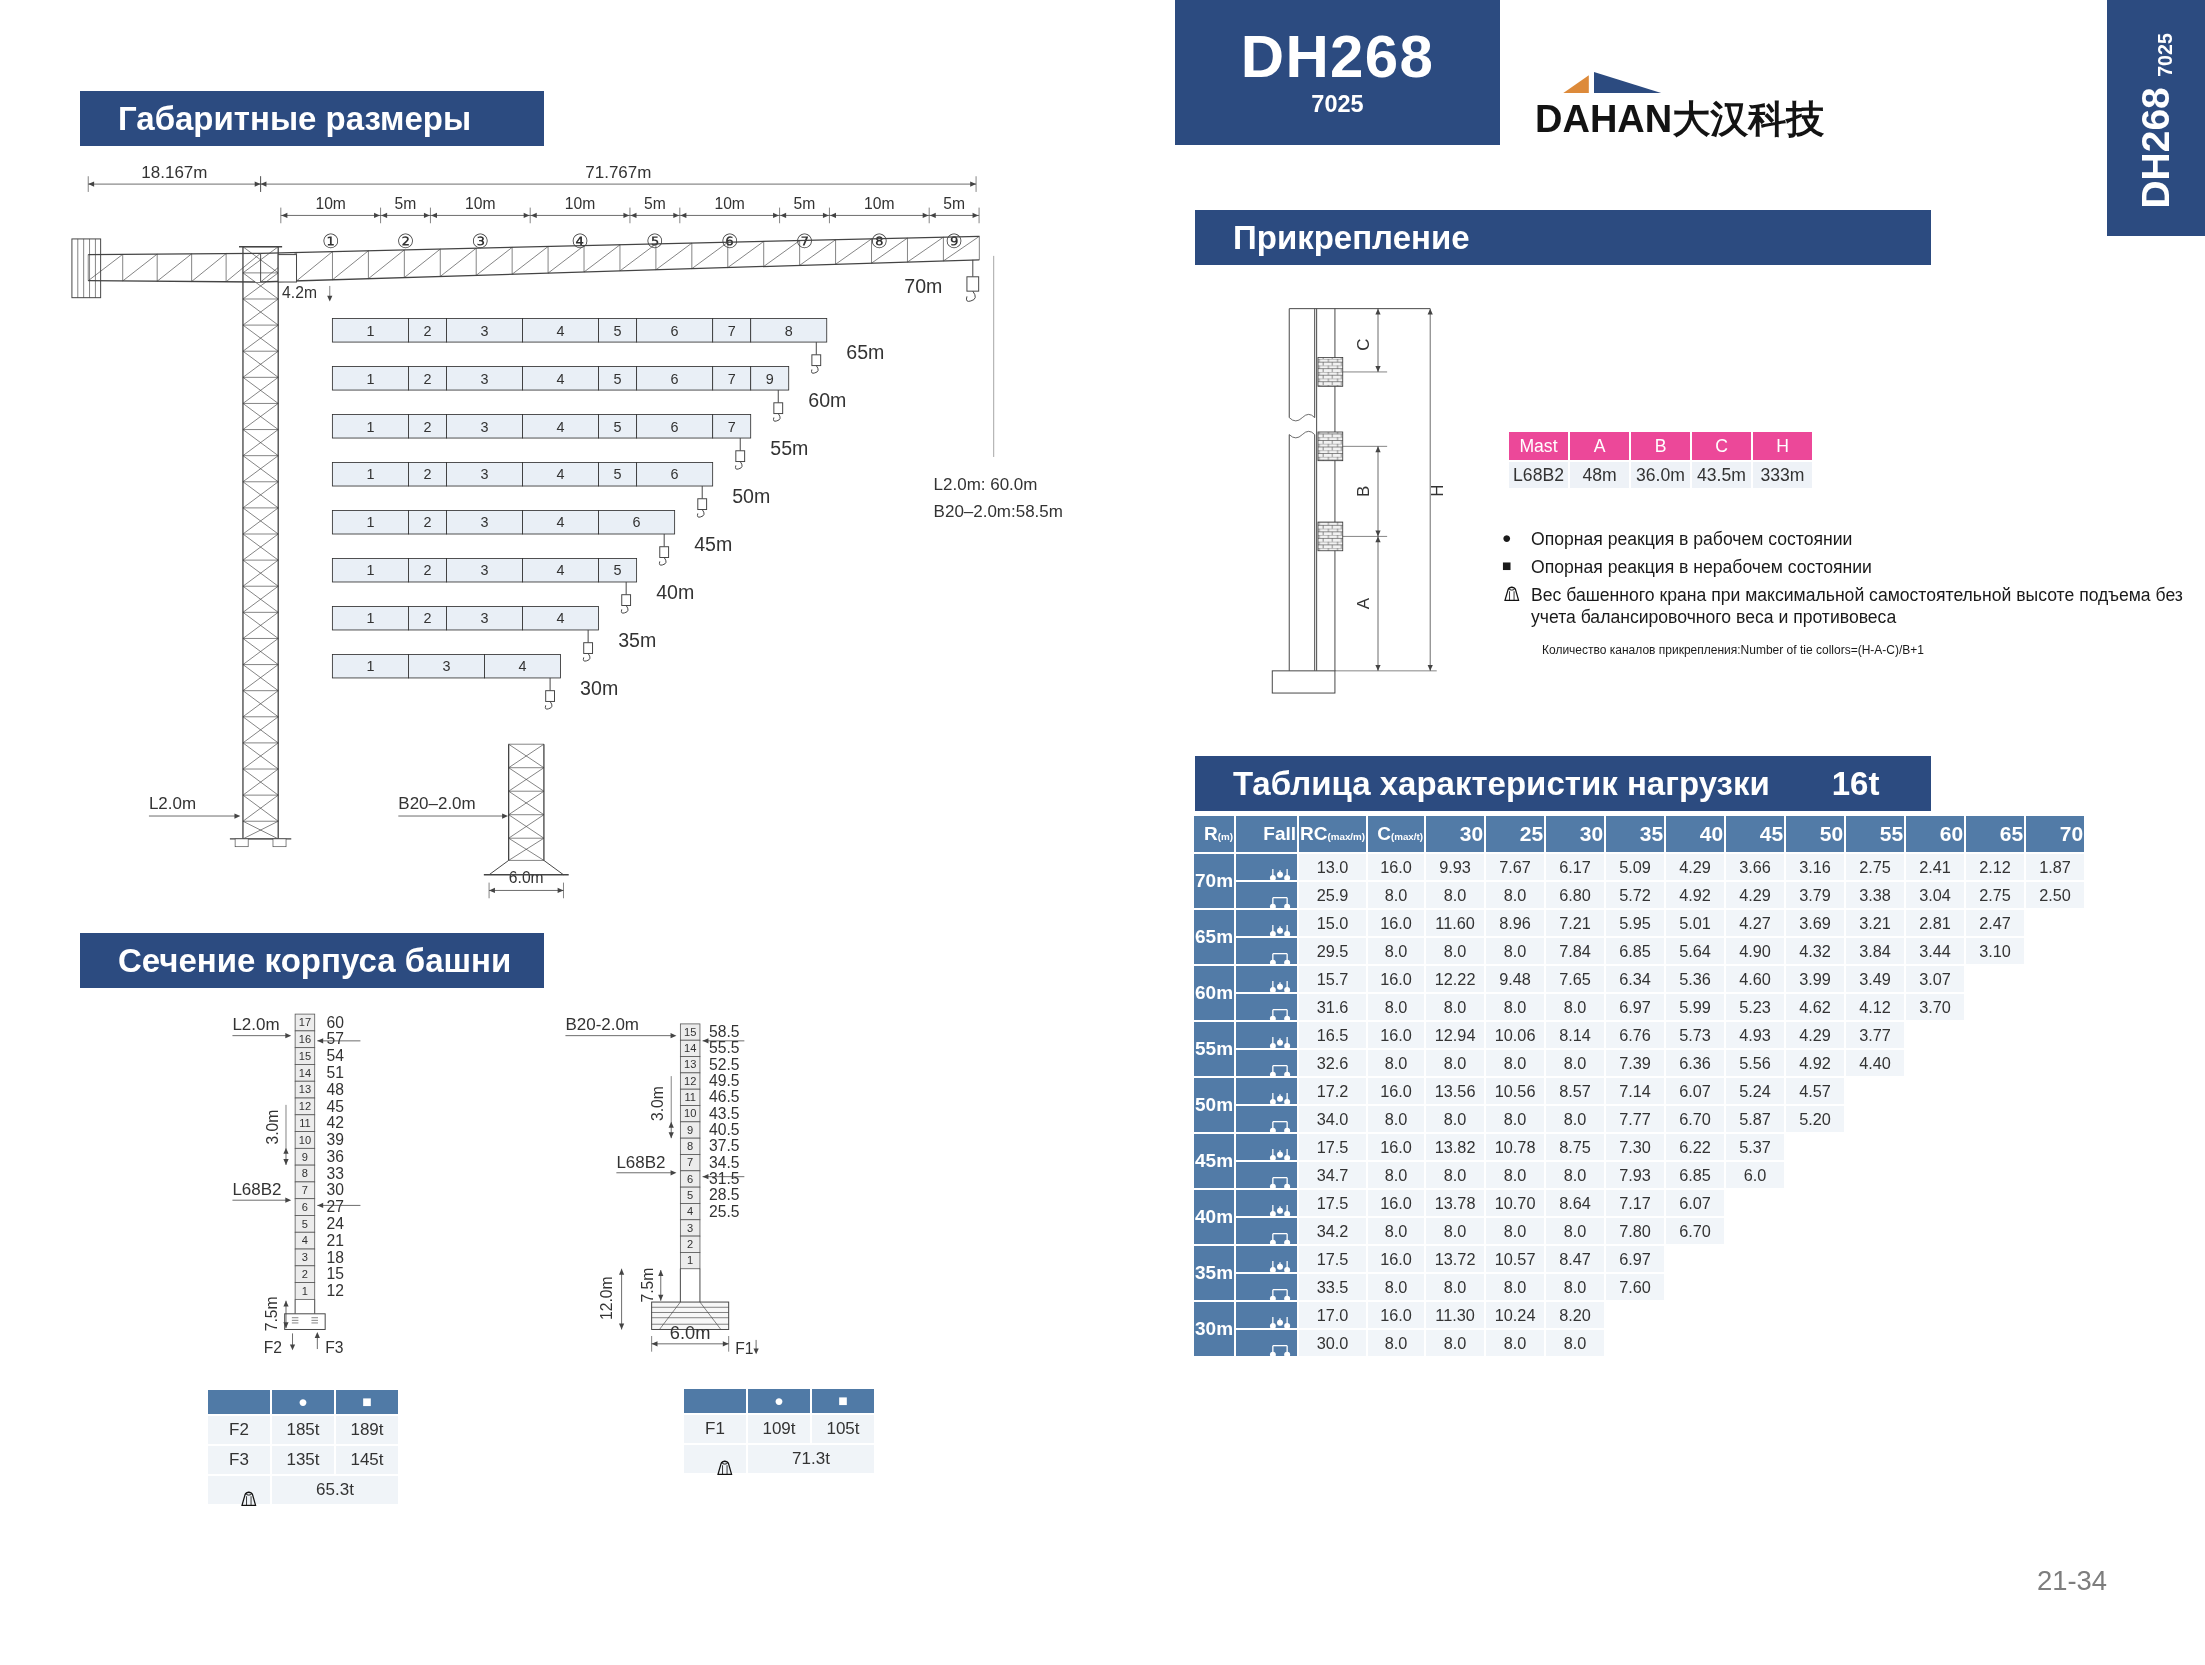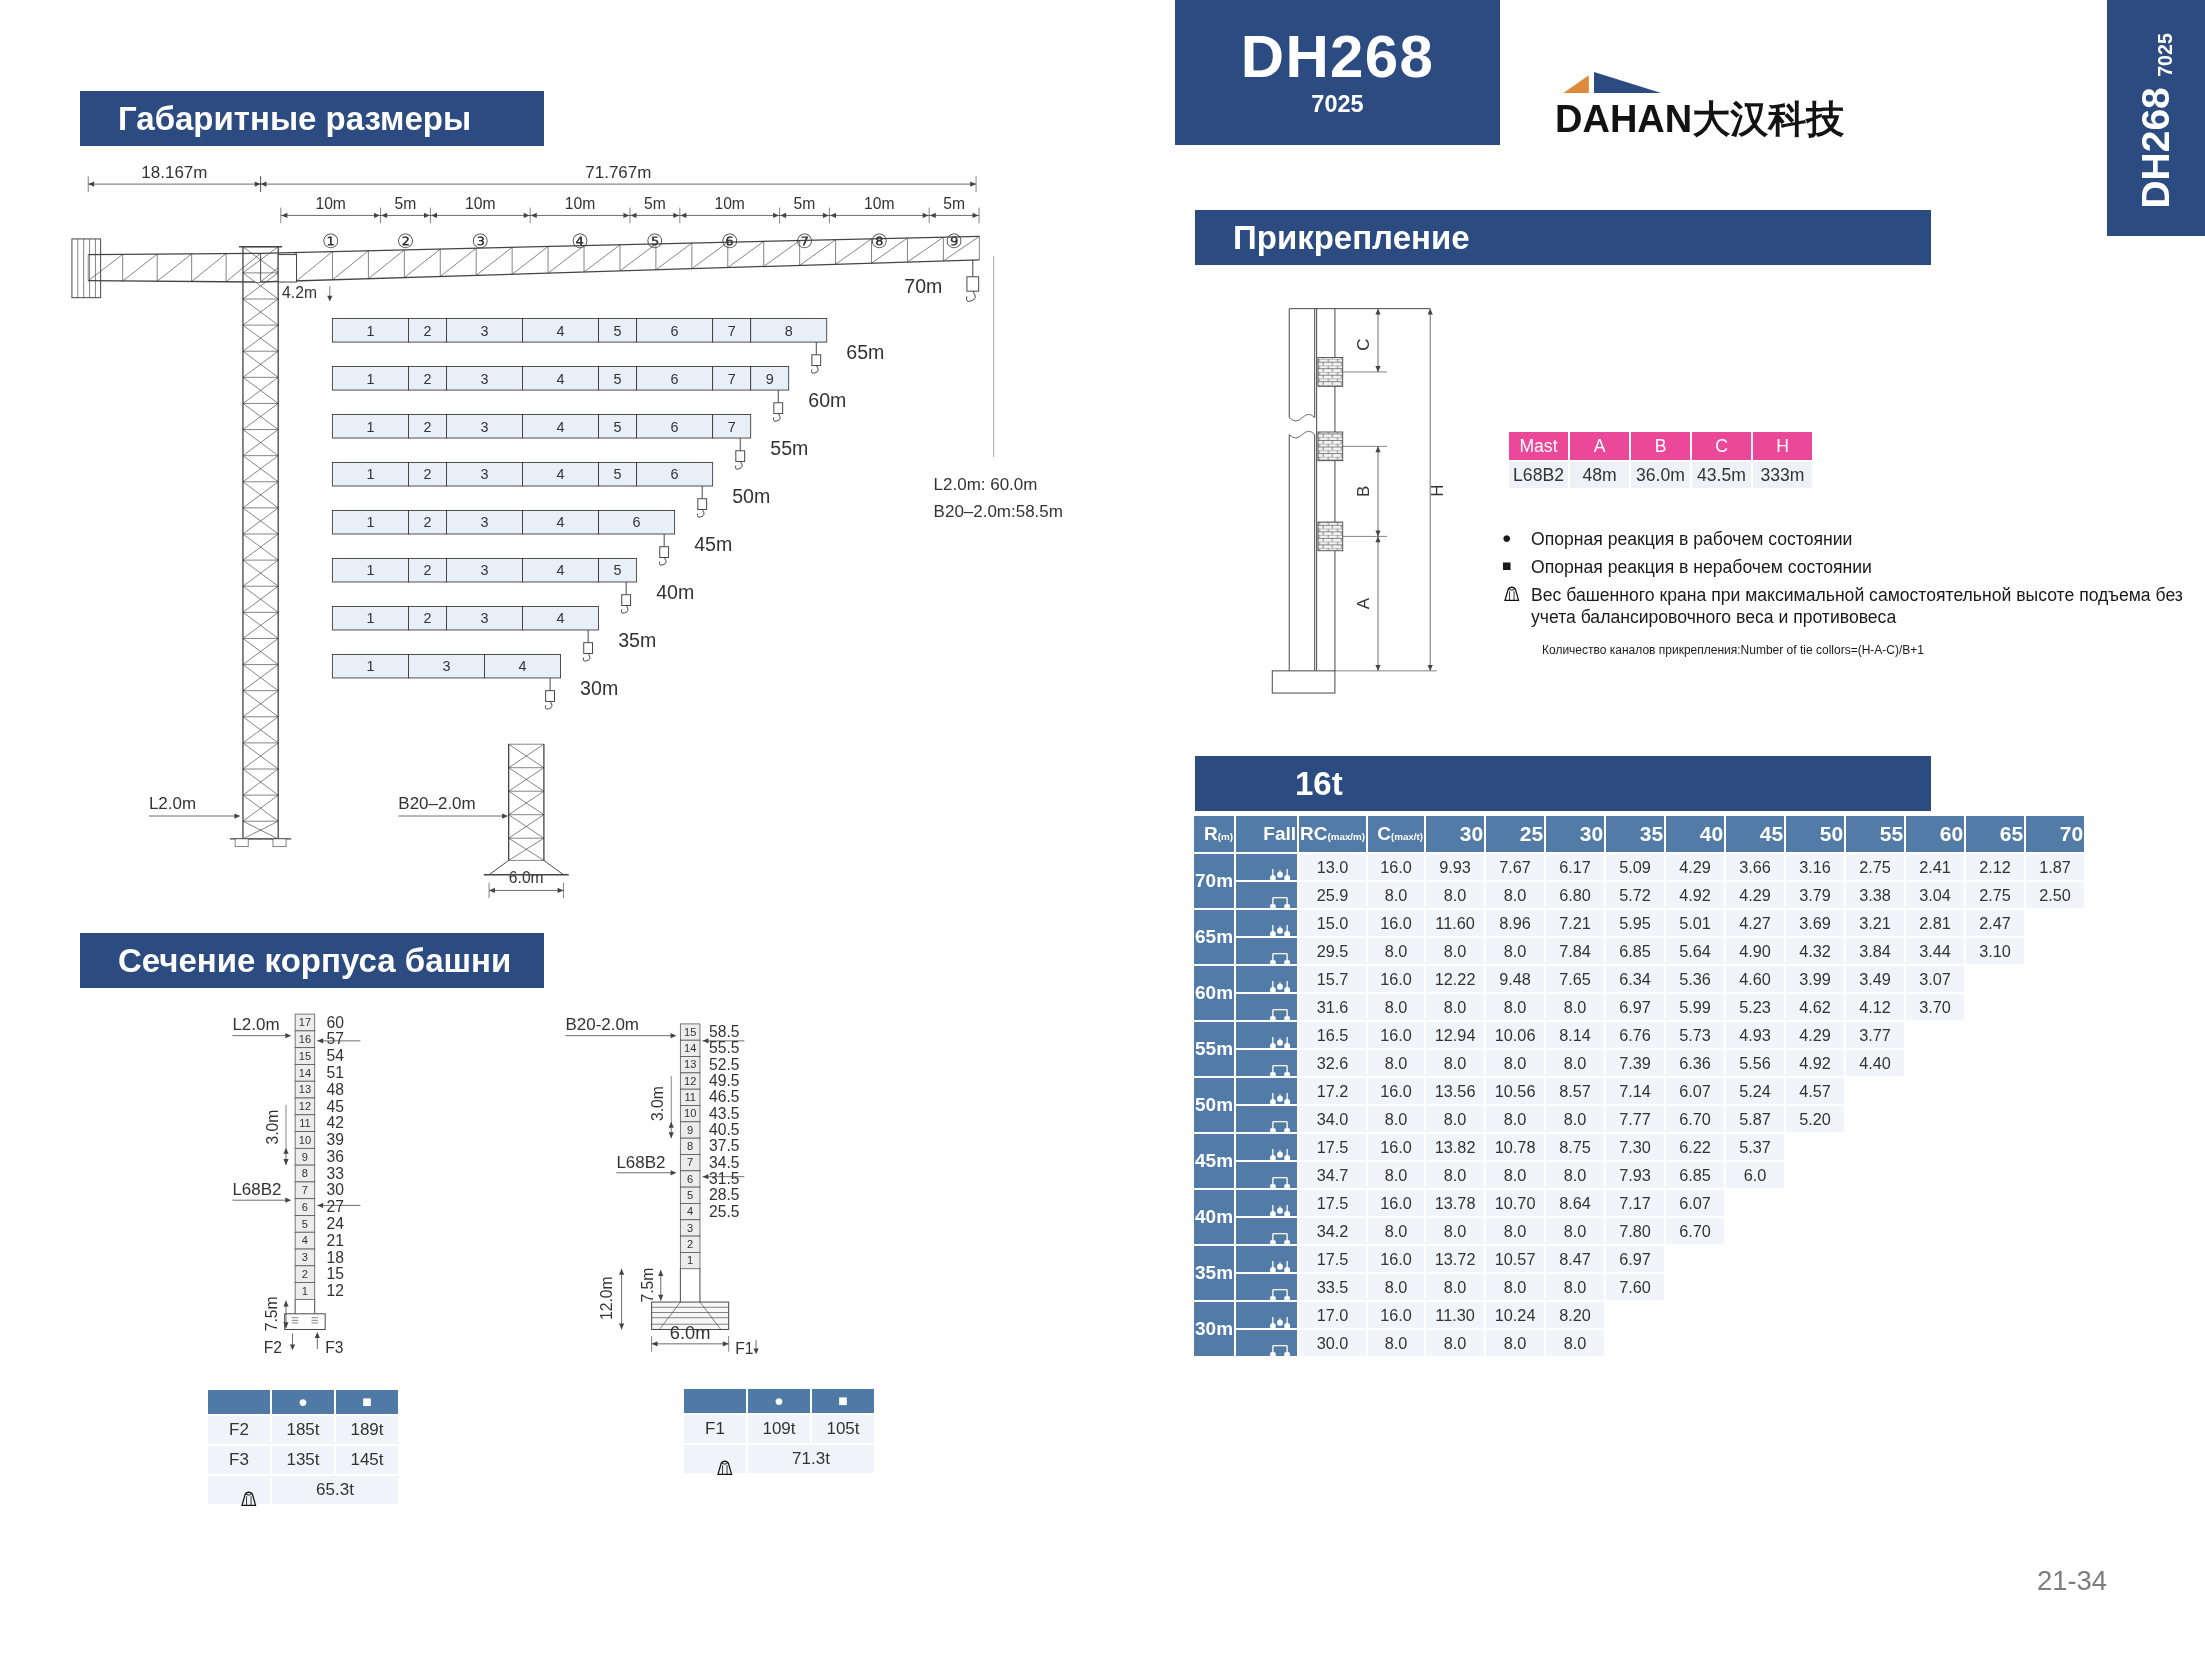--- a/index.html
+++ b/index.html
@@ -18,21 +18,21 @@
   .mid{text-anchor:middle}
   #svgA{left:0;top:0;width:1110px;height:927px;}
   #svgB{left:0;top:927px;width:1110px;height:739px;}
   #svgC{left:1254px;top:274px;width:248px;height:470px;}
   
   #modelBox{position:absolute;left:1175px;top:0;width:325px;height:145px;background:#2c4b80;color:#fff;text-align:center;}
   .mtitle{font-size:60px;font-weight:bold;margin-top:22px;letter-spacing:1.3px;}
   .msub{font-size:23.5px;font-weight:bold;margin-top:0px;}
   #logo{position:absolute;left:1535px;top:69px;width:307px;height:65px;}
   #logoTri{left:14.4px;top:2.6px;width:137px;height:21px;}
-  #logoText{position:absolute;left:0;top:25px;font-size:38px;font-weight:900;color:#131313;white-space:nowrap;margin-left:20px;}
+  #logoText{position:absolute;left:0;top:25px;font-size:38px;font-weight:900;color:#131313;white-space:nowrap;}
   #vtab{position:absolute;left:2107px;top:0;width:98px;height:236px;background:#2c4b80;}
   #vtabInner{position:absolute;left:0;top:0;width:236px;height:98px;transform:rotate(-90deg) translate(-236px,0);
              transform-origin:0 0;display:flex;align-items:center;padding-left:27.4px;box-sizing:border-box;color:#fff;}
   .vt1{font-size:39px;font-weight:bold;}
   .vt2{font-size:19.6px;font-weight:bold;margin-left:10.4px;margin-top:19.6px;}
   
   table{border-collapse:separate;border-spacing:2px;}
   .mini{position:absolute;font-size:17px;color:#333;text-align:center;}
   #miniL{left:206px;top:1388px}
   #miniR{left:682px;top:1387px}
@@ -786,20 +786,21 @@
             <line x1="16" y1="20" x2="16" y2="8" stroke="#111" stroke-width="1.1"></line>
             <ellipse cx="13" cy="4.5" rx="3.5" ry="2" fill="none" stroke="#111" stroke-width="1.3"></ellipse>
           </svg>
         </span>
         <span class="ltx">Вес башенного крана при максимальной самостоятельной высоте подъема без учета балансировочного веса и противовеса</span>
       </div>
     </div>
   <div id="formula">Количество каналов прикрепления:Number of tie collors=(H-A-C)/B+1</div>
 
   <div class="banner bright" id="bn4">
+    <span>Таблица характеристик нагрузки</span>
     <span class="cap">16t</span>
   </div>
 
   <table id="loadTbl">
       <colgroup>
         <col style="width:38px">
         <col style="width:61px">
         <col style="width:56px">
         <col style="width:56px">
         <col style="width:58px">

